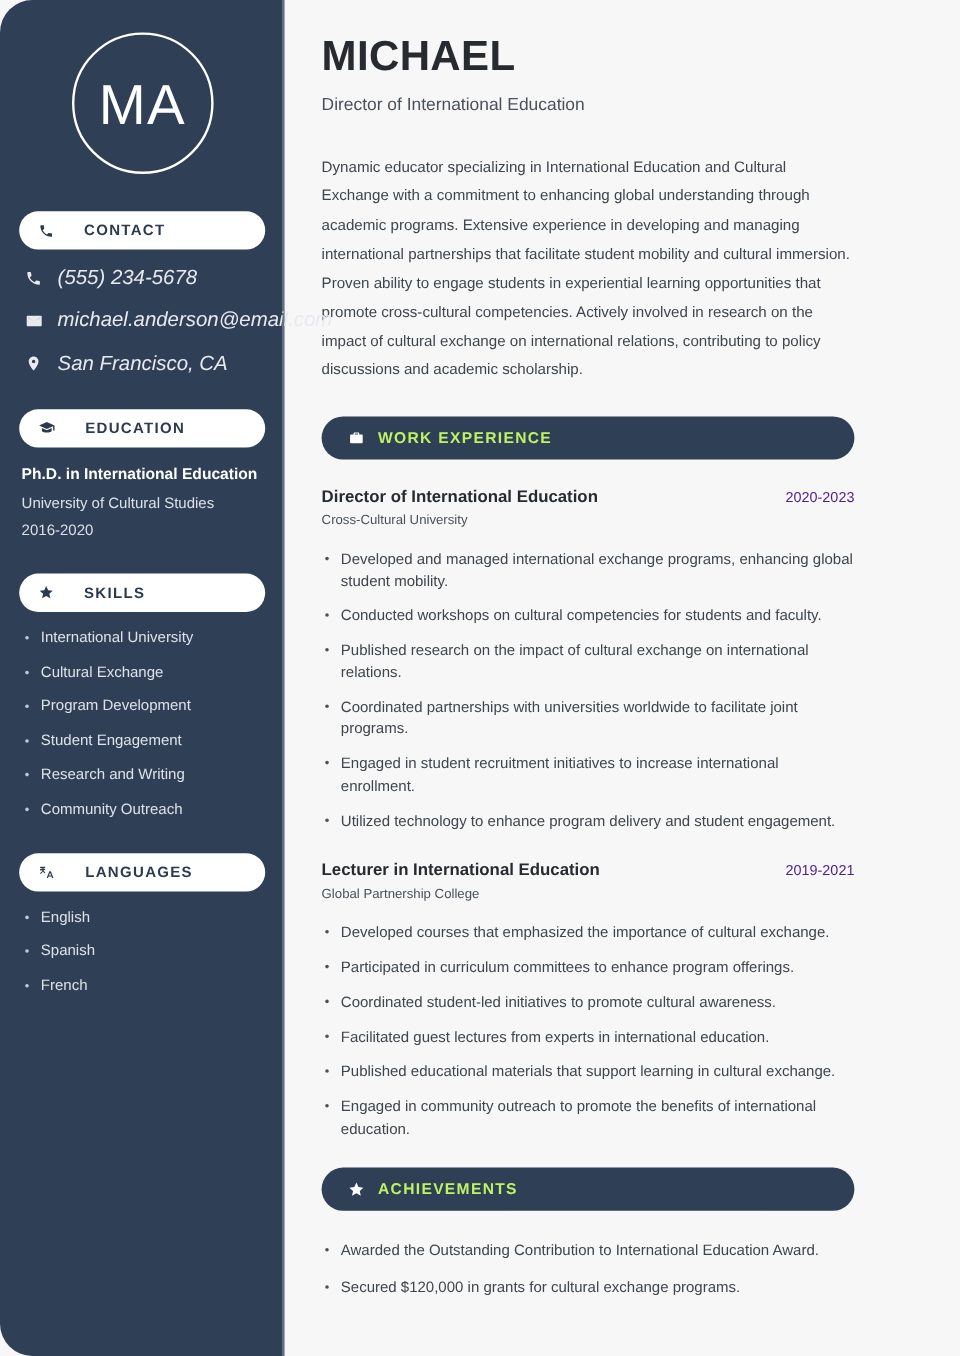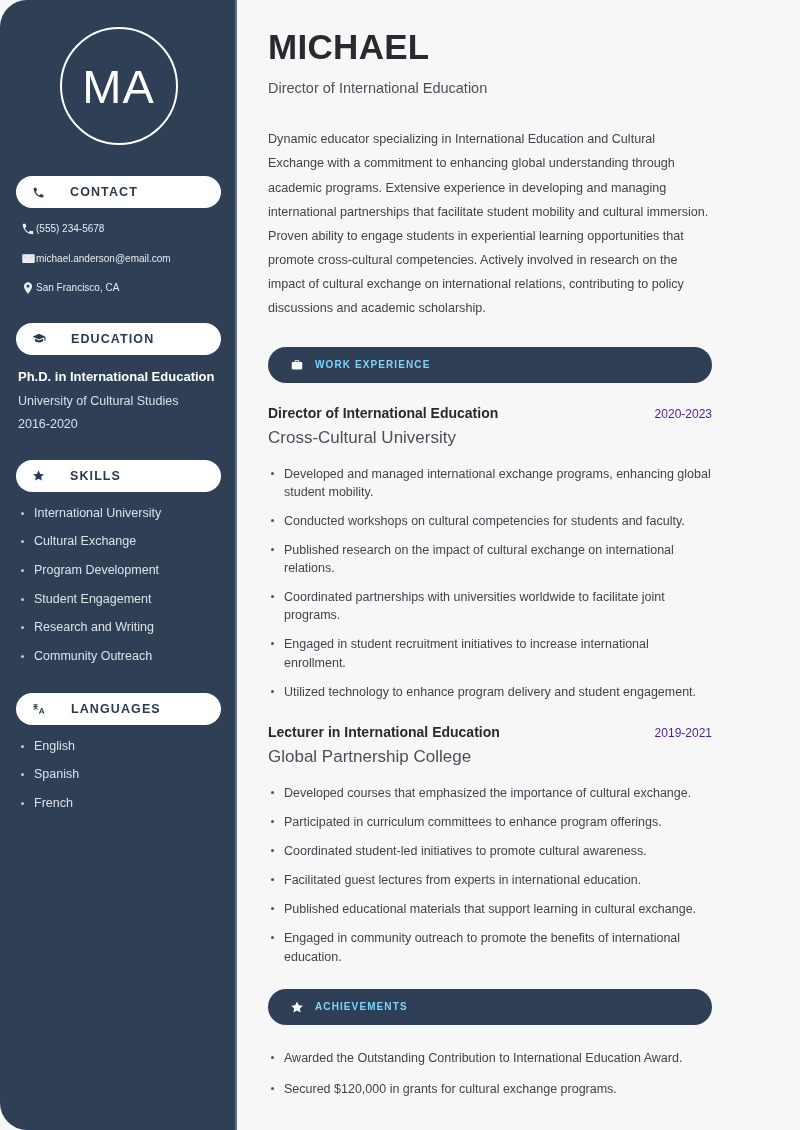--- a/index.html
+++ b/index.html
@@ -61,26 +61,27 @@
     margin-bottom:14px;
   }
   .pill svg { flex:0 0 auto; display:block; }
   .pill-contact { margin-top:31px; }
   .pill-education { margin-top:28px; }
   .pill-skills { margin-top:28px; }
   .pill-languages { margin-top:28px; }
 
   
   .contact-row {
-    display:flex; align-items:center; 
+    display:flex; align-items:center; gap:12px;
     padding:0 4px;
     margin-bottom:15px;
-    font-size:10px;
+    font-size:17px;
     color:#e7eaef;
     line-height:1.2;
+    font-style:italic;
   }
   .contact-row .ic { flex:0 0 16px; display:flex; justify-content:center; }
 
   
   .edu-degree {
     font-size:13px; font-weight:bold; color:#ffffff;
     padding:0 2px; margin-bottom:8px; line-height:1.25;
   }
   .edu-school, .edu-years {
     font-size:12.5px; color:#dbe0e7; padding:0 2px;
@@ -118,37 +119,37 @@
   .title {
     font-size:14.5px; color:#4b5159; font-weight:400;
     margin-bottom:31px;
   }
   .summary {
     font-size:12.6px; line-height:1.92; color:#3f454c;
     margin-bottom:26px; max-width:505px;
   }
 
   .banner {
-    background:#2e3f56; color:#7dd3fc;
+    background:#2e3f56; color:#bef264;
     border-radius:22px;
     height:36px;
     display:flex; align-items:center; gap:11px;
     padding:0 22px;
-    font-size:10px; font-weight:bold; letter-spacing:1.1px;
+    font-size:13px; font-weight:bold; letter-spacing:1.1px;
     margin-bottom:22px;
   }
   .banner svg { display:block; flex:0 0 auto; }
 
   .job-head {
     display:flex; justify-content:space-between; align-items:baseline;
     margin-bottom:7px;
   }
   .job-role { font-size:14px; font-weight:bold; color:#272b30; }
   .job-dates { font-size:12px; color:#4c1d95; white-space:nowrap; padding-left:14px; }
-  .job-company { font-size:17px; color:#4a5058; margin-bottom:17px; }
+  .job-company { font-size:11px; color:#4a5058; margin-bottom:17px; }
 
   .bullets { list-style:none; margin-bottom:23px; }
   .bullets li {
     position:relative;
     padding-left:16px;
     margin-bottom:11px;
     font-size:12.5px;
     line-height:1.45;
     color:#3f454c;
   }

